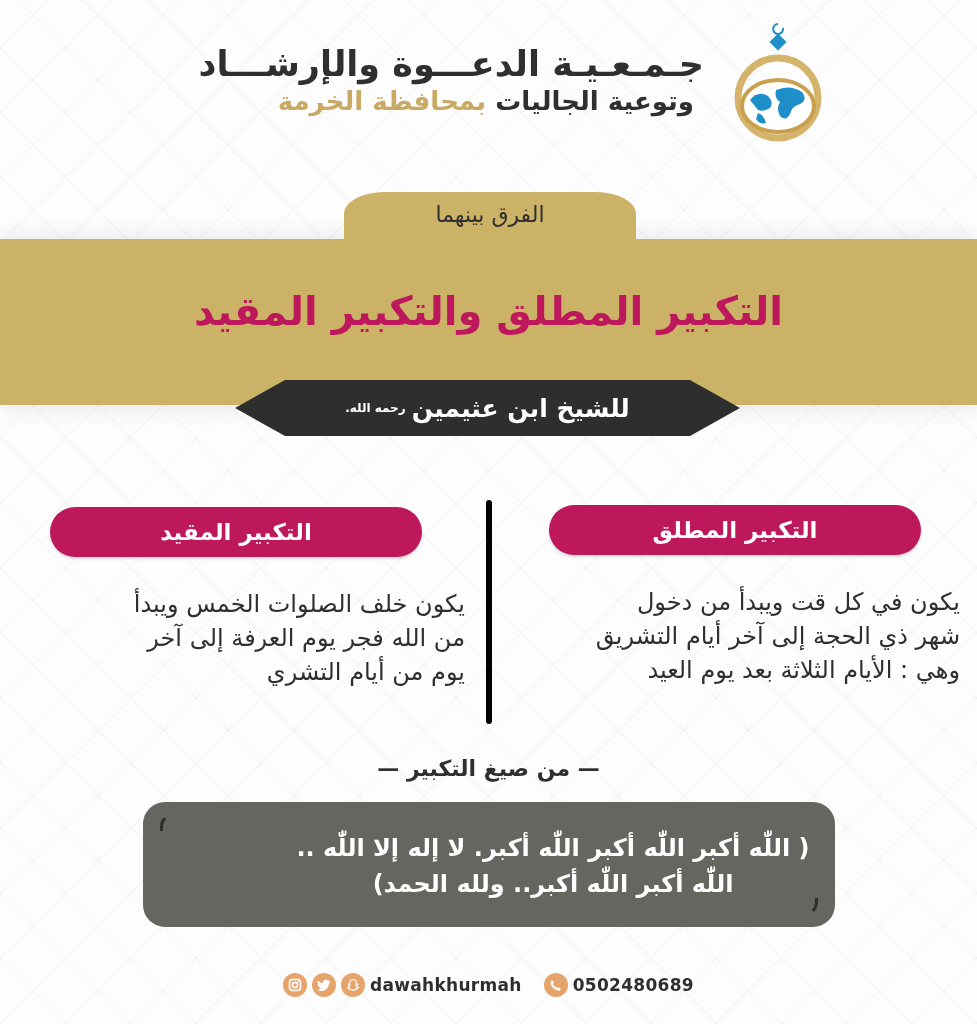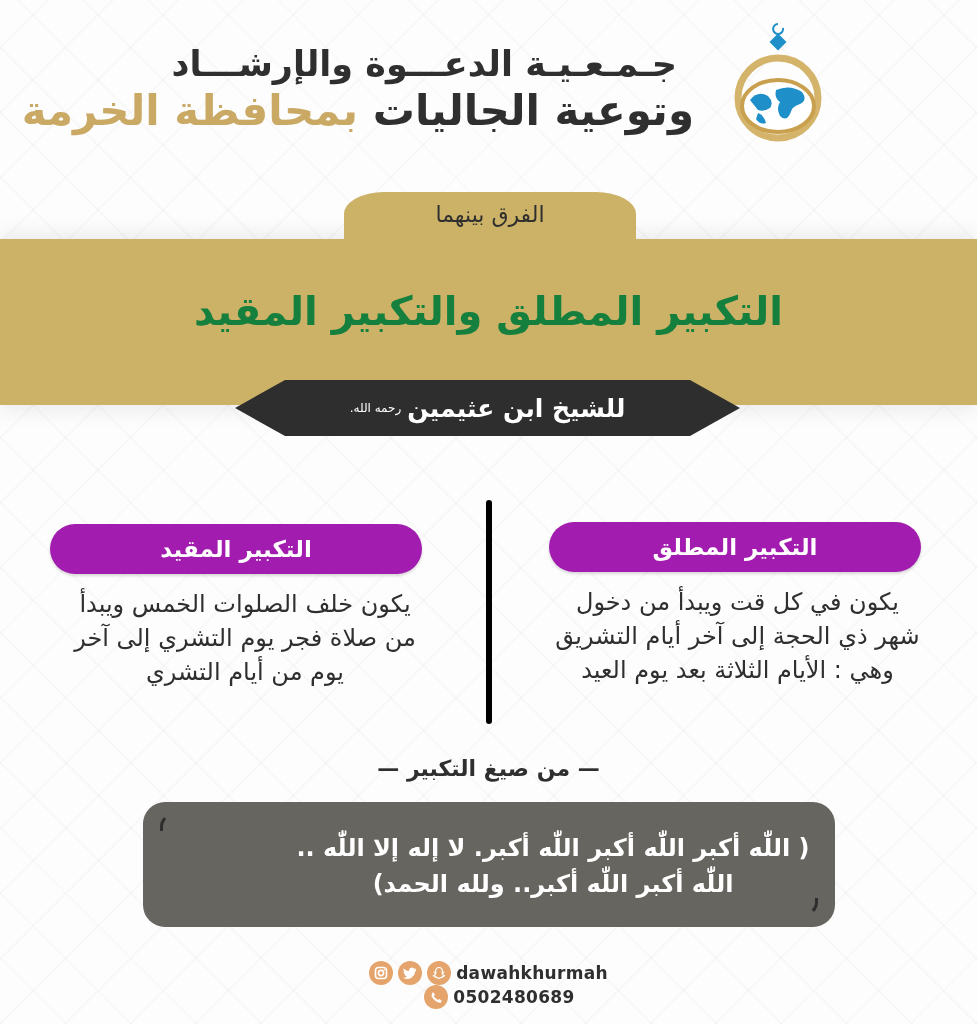--- a/index.html
+++ b/index.html
@@ -11,27 +11,27 @@
         repeating-linear-gradient(45deg, rgba(0,0,0,0.018) 0 2px, transparent 2px 46px),
         repeating-linear-gradient(-45deg, rgba(0,0,0,0.018) 0 2px, transparent 2px 46px);
       font-family: "DejaVu Sans", sans-serif;
       color: #2f2f2f;
     }
     .abs { position: absolute; }
 
     
     .logo { left: 728px; top: 18px; width: 100px; height: 125px; }
     .org-line1 {
-      right: 300px; top: 44px; width: 520px; text-align: right;
+      right: 273px; top: 44px; width: 520px; text-align: right;
       font-size: 35px; font-weight: bold; color: #2f2f2f; direction: rtl;
       letter-spacing: 1px; white-space: nowrap;
     }
     .org-line2 {
       right: 283px; top: 86px; width: 520px; 
-      font-size: 42px; font-weight: bold; direction: rtl; white-space: nowrap;
+      font-size: 26px; font-weight: bold; direction: rtl; white-space: nowrap;
     }
     .org-line2 .dark { color: #2f2f2f; }
     .org-line2 .gold { color: #c9a964; }
 
     
     .gold-band {
       left: 0; top: 239px; width: 977px; height: 166px;
       background: #ccb267;
       box-shadow: 0 -8px 18px rgba(0,0,0,0.06), 0 8px 18px rgba(0,0,0,0.06);
     }
@@ -39,51 +39,50 @@
       left: 344px; top: 192px; width: 292px; height: 50px;
       background: #ccb267;
       border-radius: 40px 40px 0 0 / 22px 22px 0 0;
     }
     .tab-label {
       left: 344px; top: 202px; width: 292px; text-align: center;
       font-size: 22px; font-weight: normal; color: #2f2f2f; direction: rtl;
     }
     .main-title {
       left: 0; top: 288px; width: 977px; text-align: center;
-      font-size: 40px; font-weight: bold; color: #15803d; direction: rtl;
+      font-size: 40px; font-weight: bold; color: #be185d; direction: rtl;
     }
 
     
     .author-banner {
       left: 235px; top: 380px; width: 505px; height: 56px;
       background: #2e2e2e;
       clip-path: polygon(50px 0, 455px 0, 505px 28px, 455px 56px, 50px 56px, 0 28px);
       display: flex; align-items: center; justify-content: center;
       direction: rtl;
     }
     .author-name { font-size: 25px; font-weight: bold; color: #ffffff; }
-    .author-suffix { font-size: 12px; color: #ffffff; margin-right: 6px; }
+    .author-suffix { font-size: 12px; color: #ffffff; margin-right: 6px; font-weight: bold; }
 
     
     .divider {
       left: 486px; top: 500px; width: 6px; height: 224px;
       background: #000; border-radius: 3px;
     }
     .pill {
-      height: 50px; background: #a21caf; border-radius: 25px;
+      height: 50px; background: #be185d; border-radius: 25px;
       display: flex; align-items: center; justify-content: center;
       color: #fff; font-size: 23px; font-weight: bold; direction: rtl;
       box-shadow: 0 2px 3px rgba(0,0,0,0.15);
-      margin-top: 17px;
     }
     .pill-right { left: 549px; top: 505px; width: 372px; }
     .pill-left  { left: 50px;  top: 507px; width: 372px; }
     .col-text {
       font-size: 24px; line-height: 34px; color: #2f2f2f;
-      text-align: center; direction: rtl;
+      text-align: right; direction: rtl;
     }
     .col-text-right { left: 515px; top: 585px; width: 445px; }
     .col-text-left  { left: 25px;  top: 587px; width: 440px; }
 
     
     .forms-heading {
       left: 0; top: 756px; width: 977px; text-align: center;
       font-size: 22px; font-weight: bold; color: #2f2f2f; direction: rtl;
     }
 
@@ -103,21 +102,21 @@
       border-radius: 0 0 14px 0;
     }
     .quote-text {
       left: 143px; top: 830px; width: 820px; text-align: center;
       font-size: 24px; line-height: 36px; font-weight: bold; color: #ffffff; direction: rtl;
     }
 
     
     .footer {
       left: 0; top: 970px; width: 977px; height: 30px;
-      display: flex; align-items: center; justify-content: center; gap: 0; flex-direction: column;
+      display: flex; align-items: center; justify-content: center; gap: 0;
     }
     .ficon {
       width: 24px; height: 24px; border-radius: 50%;
       background: #e5a46b; color: #fff;
       display: inline-flex; align-items: center; justify-content: center;
       font-size: 13px; font-weight: bold; margin-right: 5px;
     }
     .ftext {
       font-family: "DejaVu Sans", sans-serif;
       font-size: 17px; font-weight: bold; color: #2f2f2f; letter-spacing: 0.3px;
@@ -160,21 +159,21 @@
   <div>يكون في كل قت ويبدأ من دخول</div>
   <div>شهر ذي الحجة إلى آخر أيام التشريق</div>
   <div>وهي : الأيام الثلاثة بعد يوم العيد</div>
 </div>
 
 <div class="abs divider"></div>
 
 <div class="abs pill pill-left">التكبير المقيد</div>
 <div class="abs col-text col-text-left">
   <div>يكون خلف الصلوات الخمس ويبدأ</div>
-  <div>من صلاة فجر يوم التشري إلى آخر</div>
+  <div>من الله فجر يوم العرفة إلى آخر</div>
   <div>يوم من أيام التشري</div>
 </div>
 
 <div class="abs forms-heading">— من صيغ التكبير —</div>
 <div class="abs quote-box"></div>
 <div class="abs quote-mark-tl"></div>
 <div class="abs quote-mark-br"></div>
 <div class="abs quote-text">
   <div>( اللّٰه أكبر اللّٰه أكبر اللّٰه أكبر. لا إله إلا اللّٰه ..</div>
   <div>اللّٰه أكبر اللّٰه أكبر.. ولله الحمد)</div>

